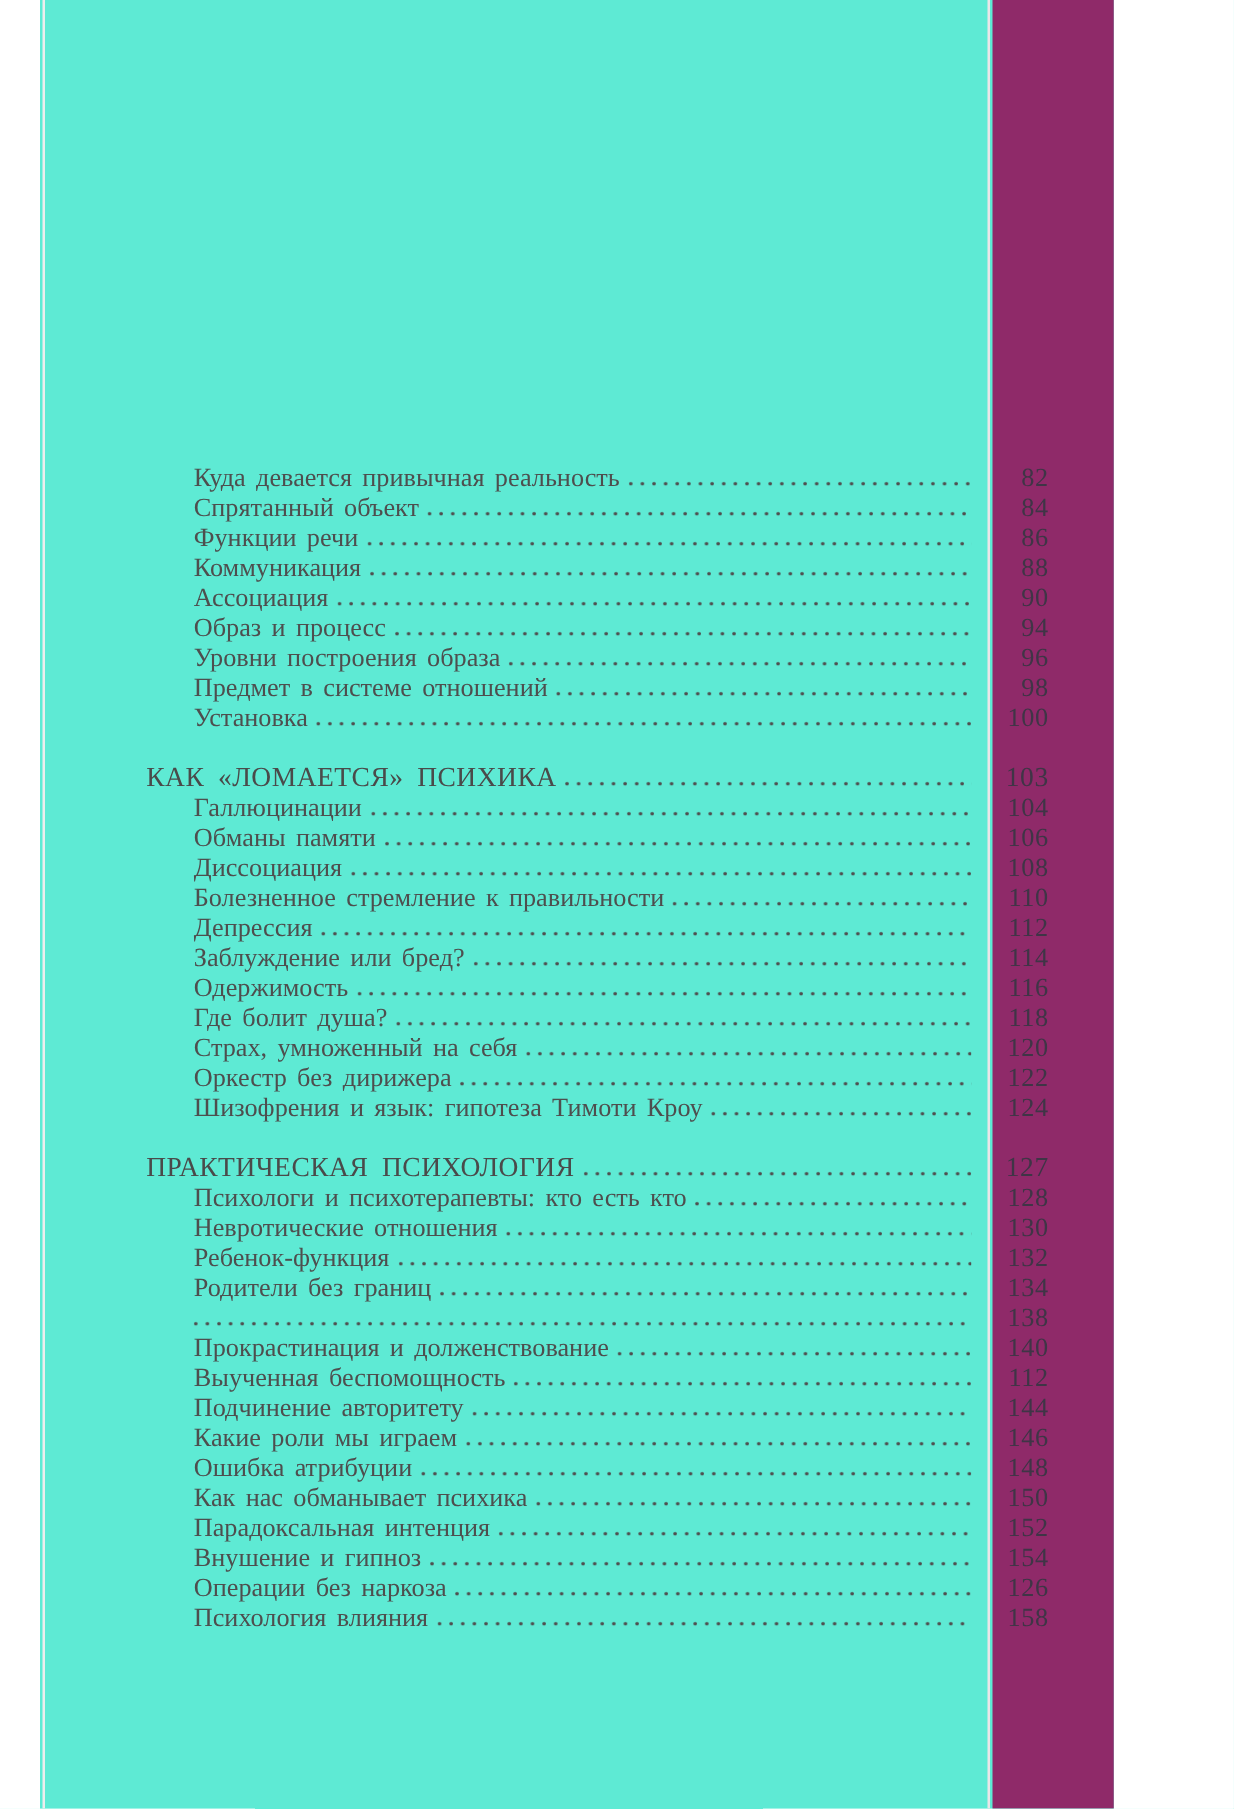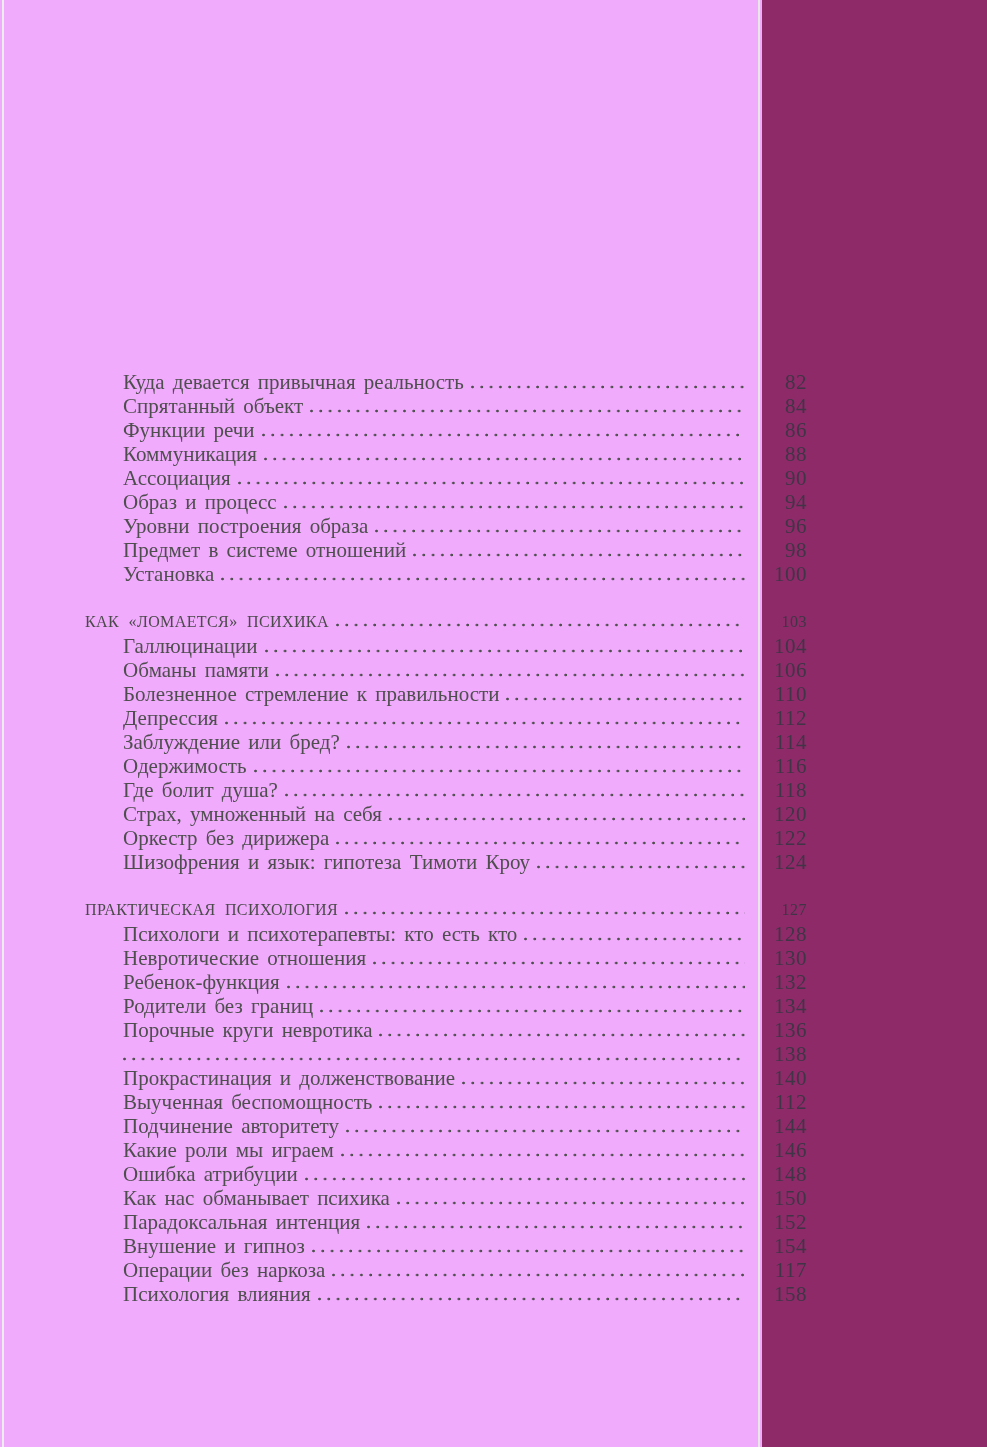--- a/index.html
+++ b/index.html
@@ -2,25 +2,26 @@
 <html style="--band: #8f2a69;"><head>
 <meta charset="utf-8">
 <style>
   html, body {
     margin: 0;
     padding: 0;
     background: #ffffff;
   }
   .page {
     position: relative;
-    width: 987px;
+    width: 859px;
     height: 1447px;
-    background: #f0abfc;
+    background: #5eead4;
     overflow: hidden;
     font-family: "Liberation Serif", "DejaVu Serif", serif;
+    margin-left: 32px;
   }
   .page-edge-line {
     position: absolute;
     left: 2px;
     top: 0;
     width: 2px;
     height: 100%;
     background: #ededed;
   }
   .accent-band {
@@ -55,21 +56,21 @@
     height: 24px;
     line-height: 24px;
     font-size: 21px;
     color: #4e4e4e;
     padding-left: 123px;
     word-spacing: 3px;
     white-space: nowrap;
   }
   .row.heading {
     padding-left: 85px;
-    font-size: 16px;
+    font-size: 22px;
     letter-spacing: 0.4px;
     word-spacing: 5px;
     color: #4a4a4a;
   }
   .row .title {
     flex: 0 0 auto;
     padding-right: 7px;
   }
   .row .dots {
     flex: 1 1 auto;
@@ -152,20 +153,25 @@
     <span class="title">Галлюцинации</span>
     <span class="dots"></span>
     <span class="num">104</span>
   </div>
         <div class="row">
     <span class="title">Обманы памяти</span>
     <span class="dots"></span>
     <span class="num">106</span>
   </div>
         <div class="row">
+    <span class="title">Диссоциация</span>
+    <span class="dots"></span>
+    <span class="num">108</span>
+  </div>
+        <div class="row">
     <span class="title">Болезненное стремление к правильности</span>
     <span class="dots"></span>
     <span class="num">110</span>
   </div>
         <div class="row">
     <span class="title">Депрессия</span>
     <span class="dots"></span>
     <span class="num">112</span>
   </div>
         <div class="row">
@@ -219,25 +225,20 @@
     <span class="title">Ребенок-функция</span>
     <span class="dots"></span>
     <span class="num">132</span>
   </div>
         <div class="row">
     <span class="title">Родители без границ</span>
     <span class="dots"></span>
     <span class="num">134</span>
   </div>
         <div class="row">
-    <span class="title">Порочные круги невротика</span>
-    <span class="dots"></span>
-    <span class="num">136</span>
-  </div>
-        <div class="row">
     <span class="dots"></span>
     <span class="num">138</span>
   </div>
         <div class="row">
     <span class="title">Прокрастинация и долженствование</span>
     <span class="dots"></span>
     <span class="num">140</span>
   </div>
         <div class="row">
     <span class="title">Выученная беспомощность</span>
@@ -270,21 +271,21 @@
     <span class="num">152</span>
   </div>
         <div class="row">
     <span class="title">Внушение и гипноз</span>
     <span class="dots"></span>
     <span class="num">154</span>
   </div>
         <div class="row">
     <span class="title">Операции без наркоза</span>
     <span class="dots"></span>
-    <span class="num">117</span>
+    <span class="num">126</span>
   </div>
         <div class="row">
     <span class="title">Психология влияния</span>
     <span class="dots"></span>
     <span class="num">158</span>
   </div>
       </section>
     </main>
 </div>
 

